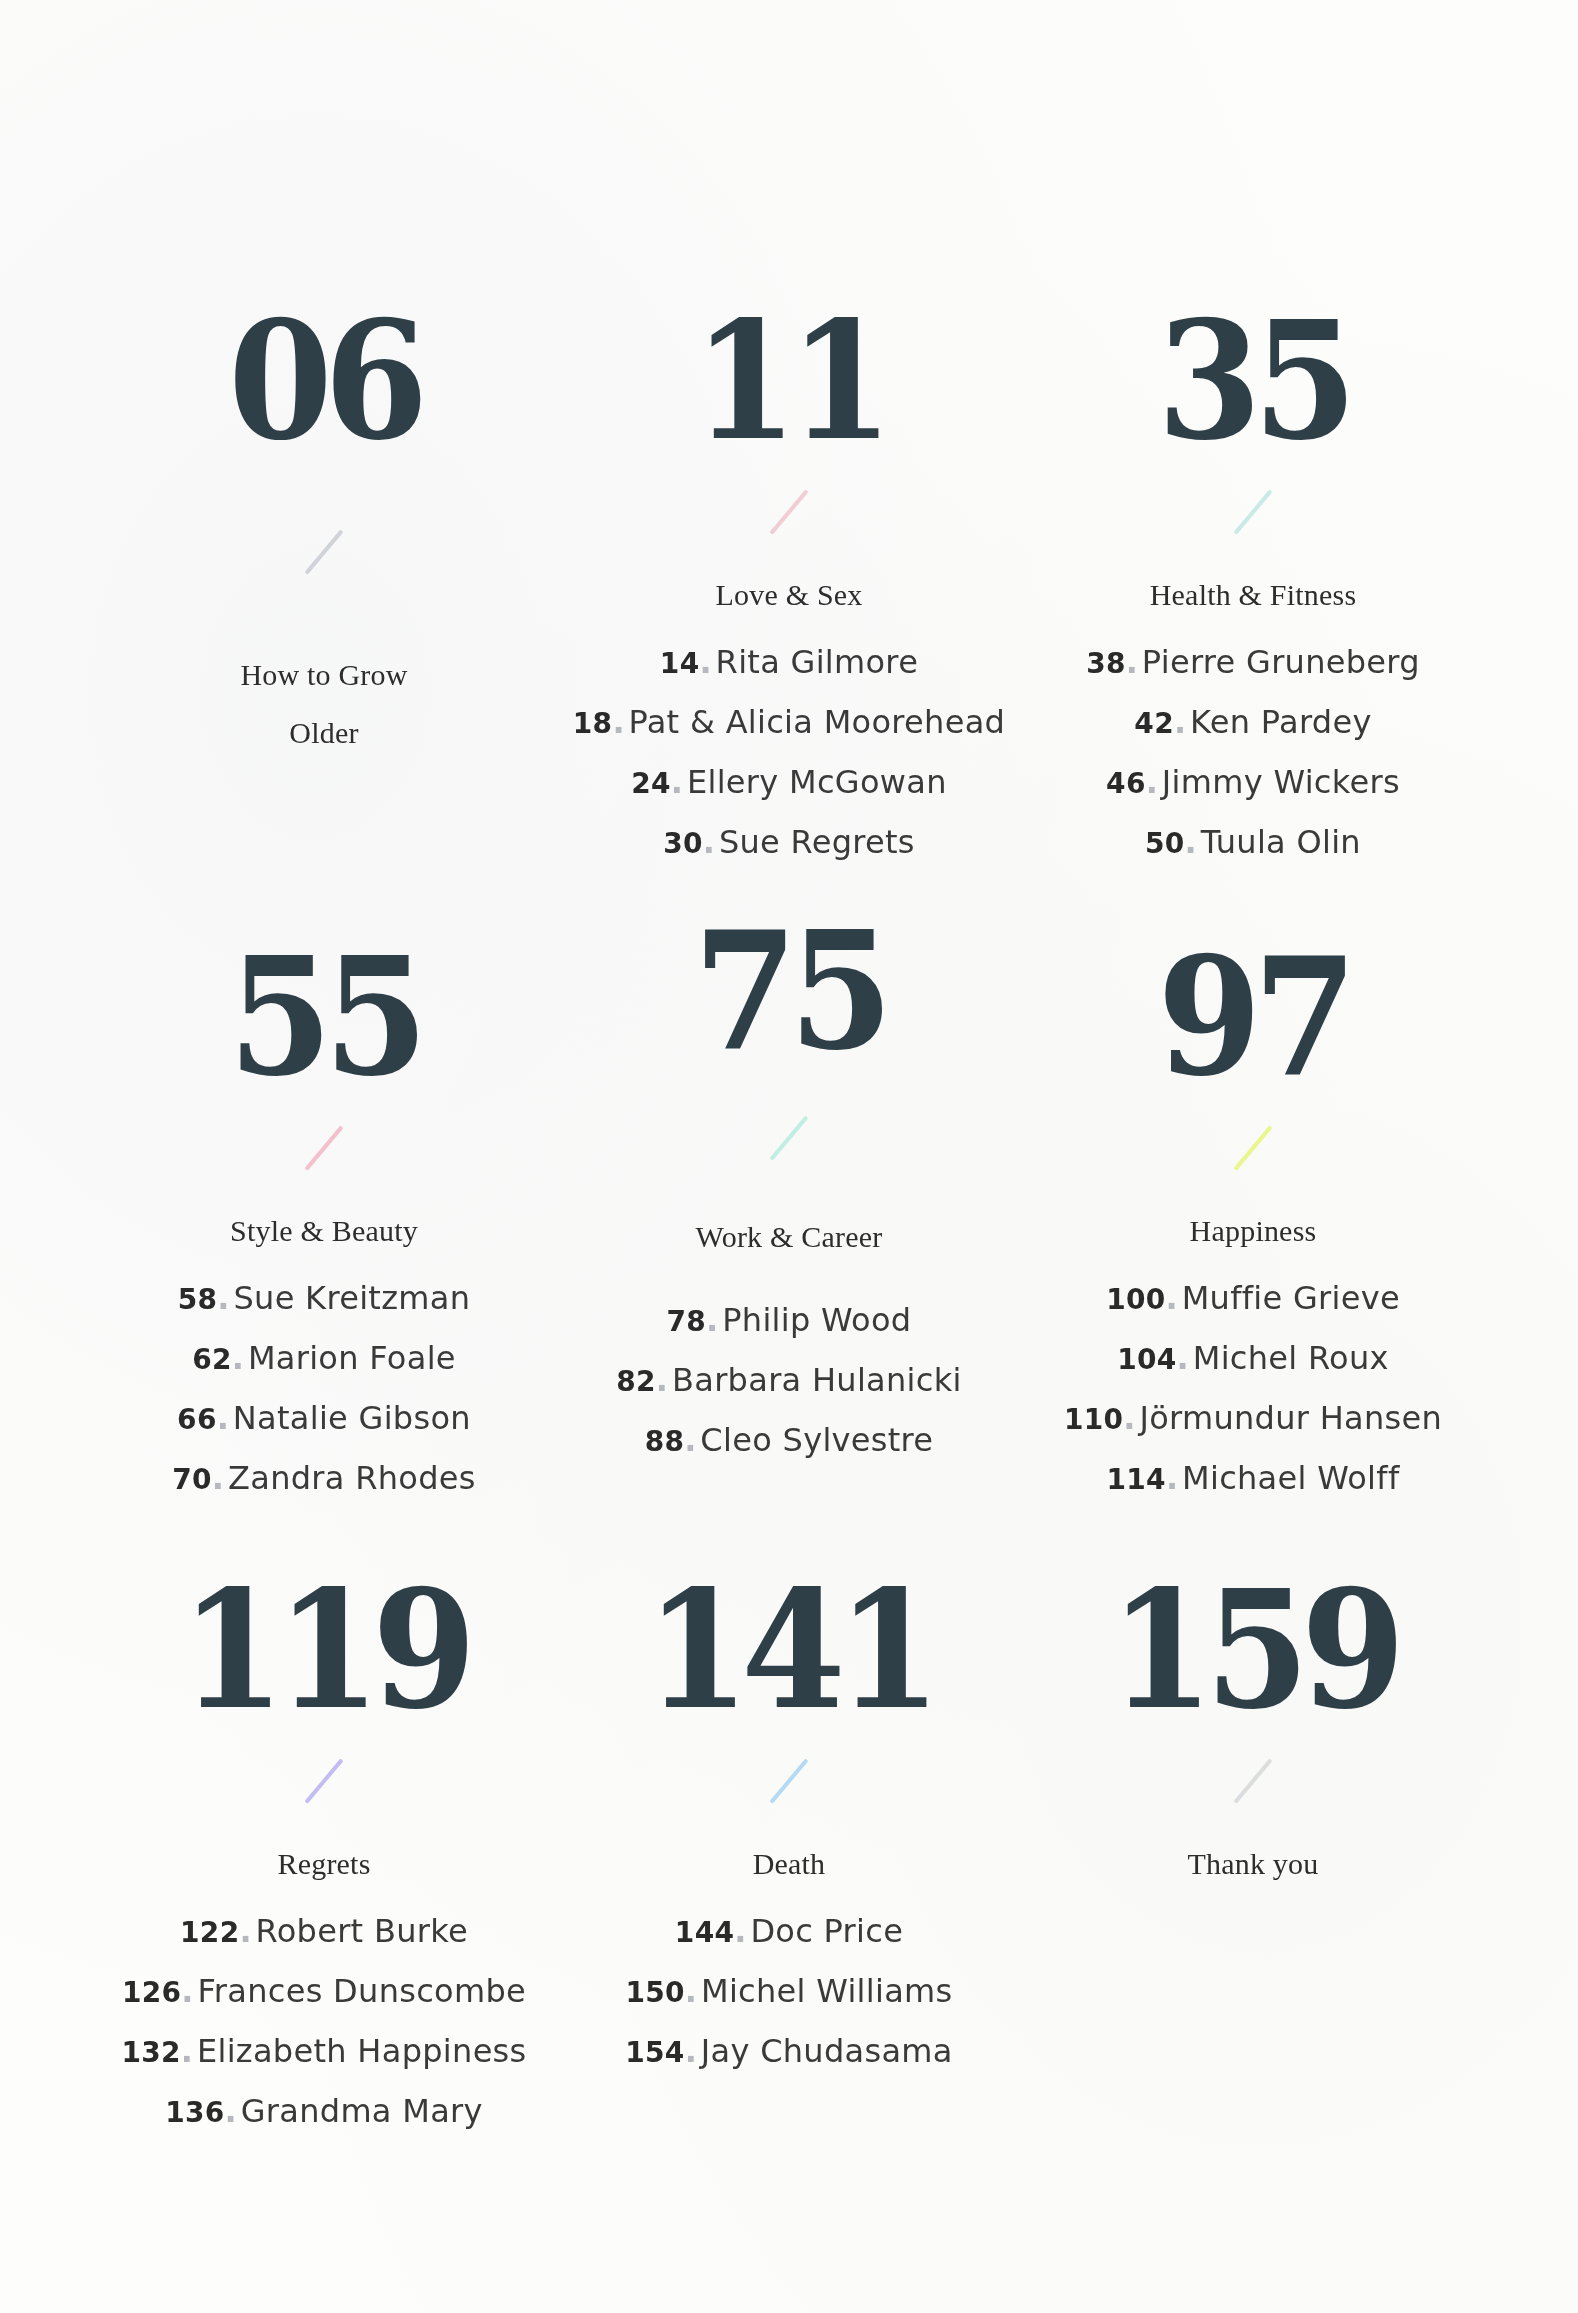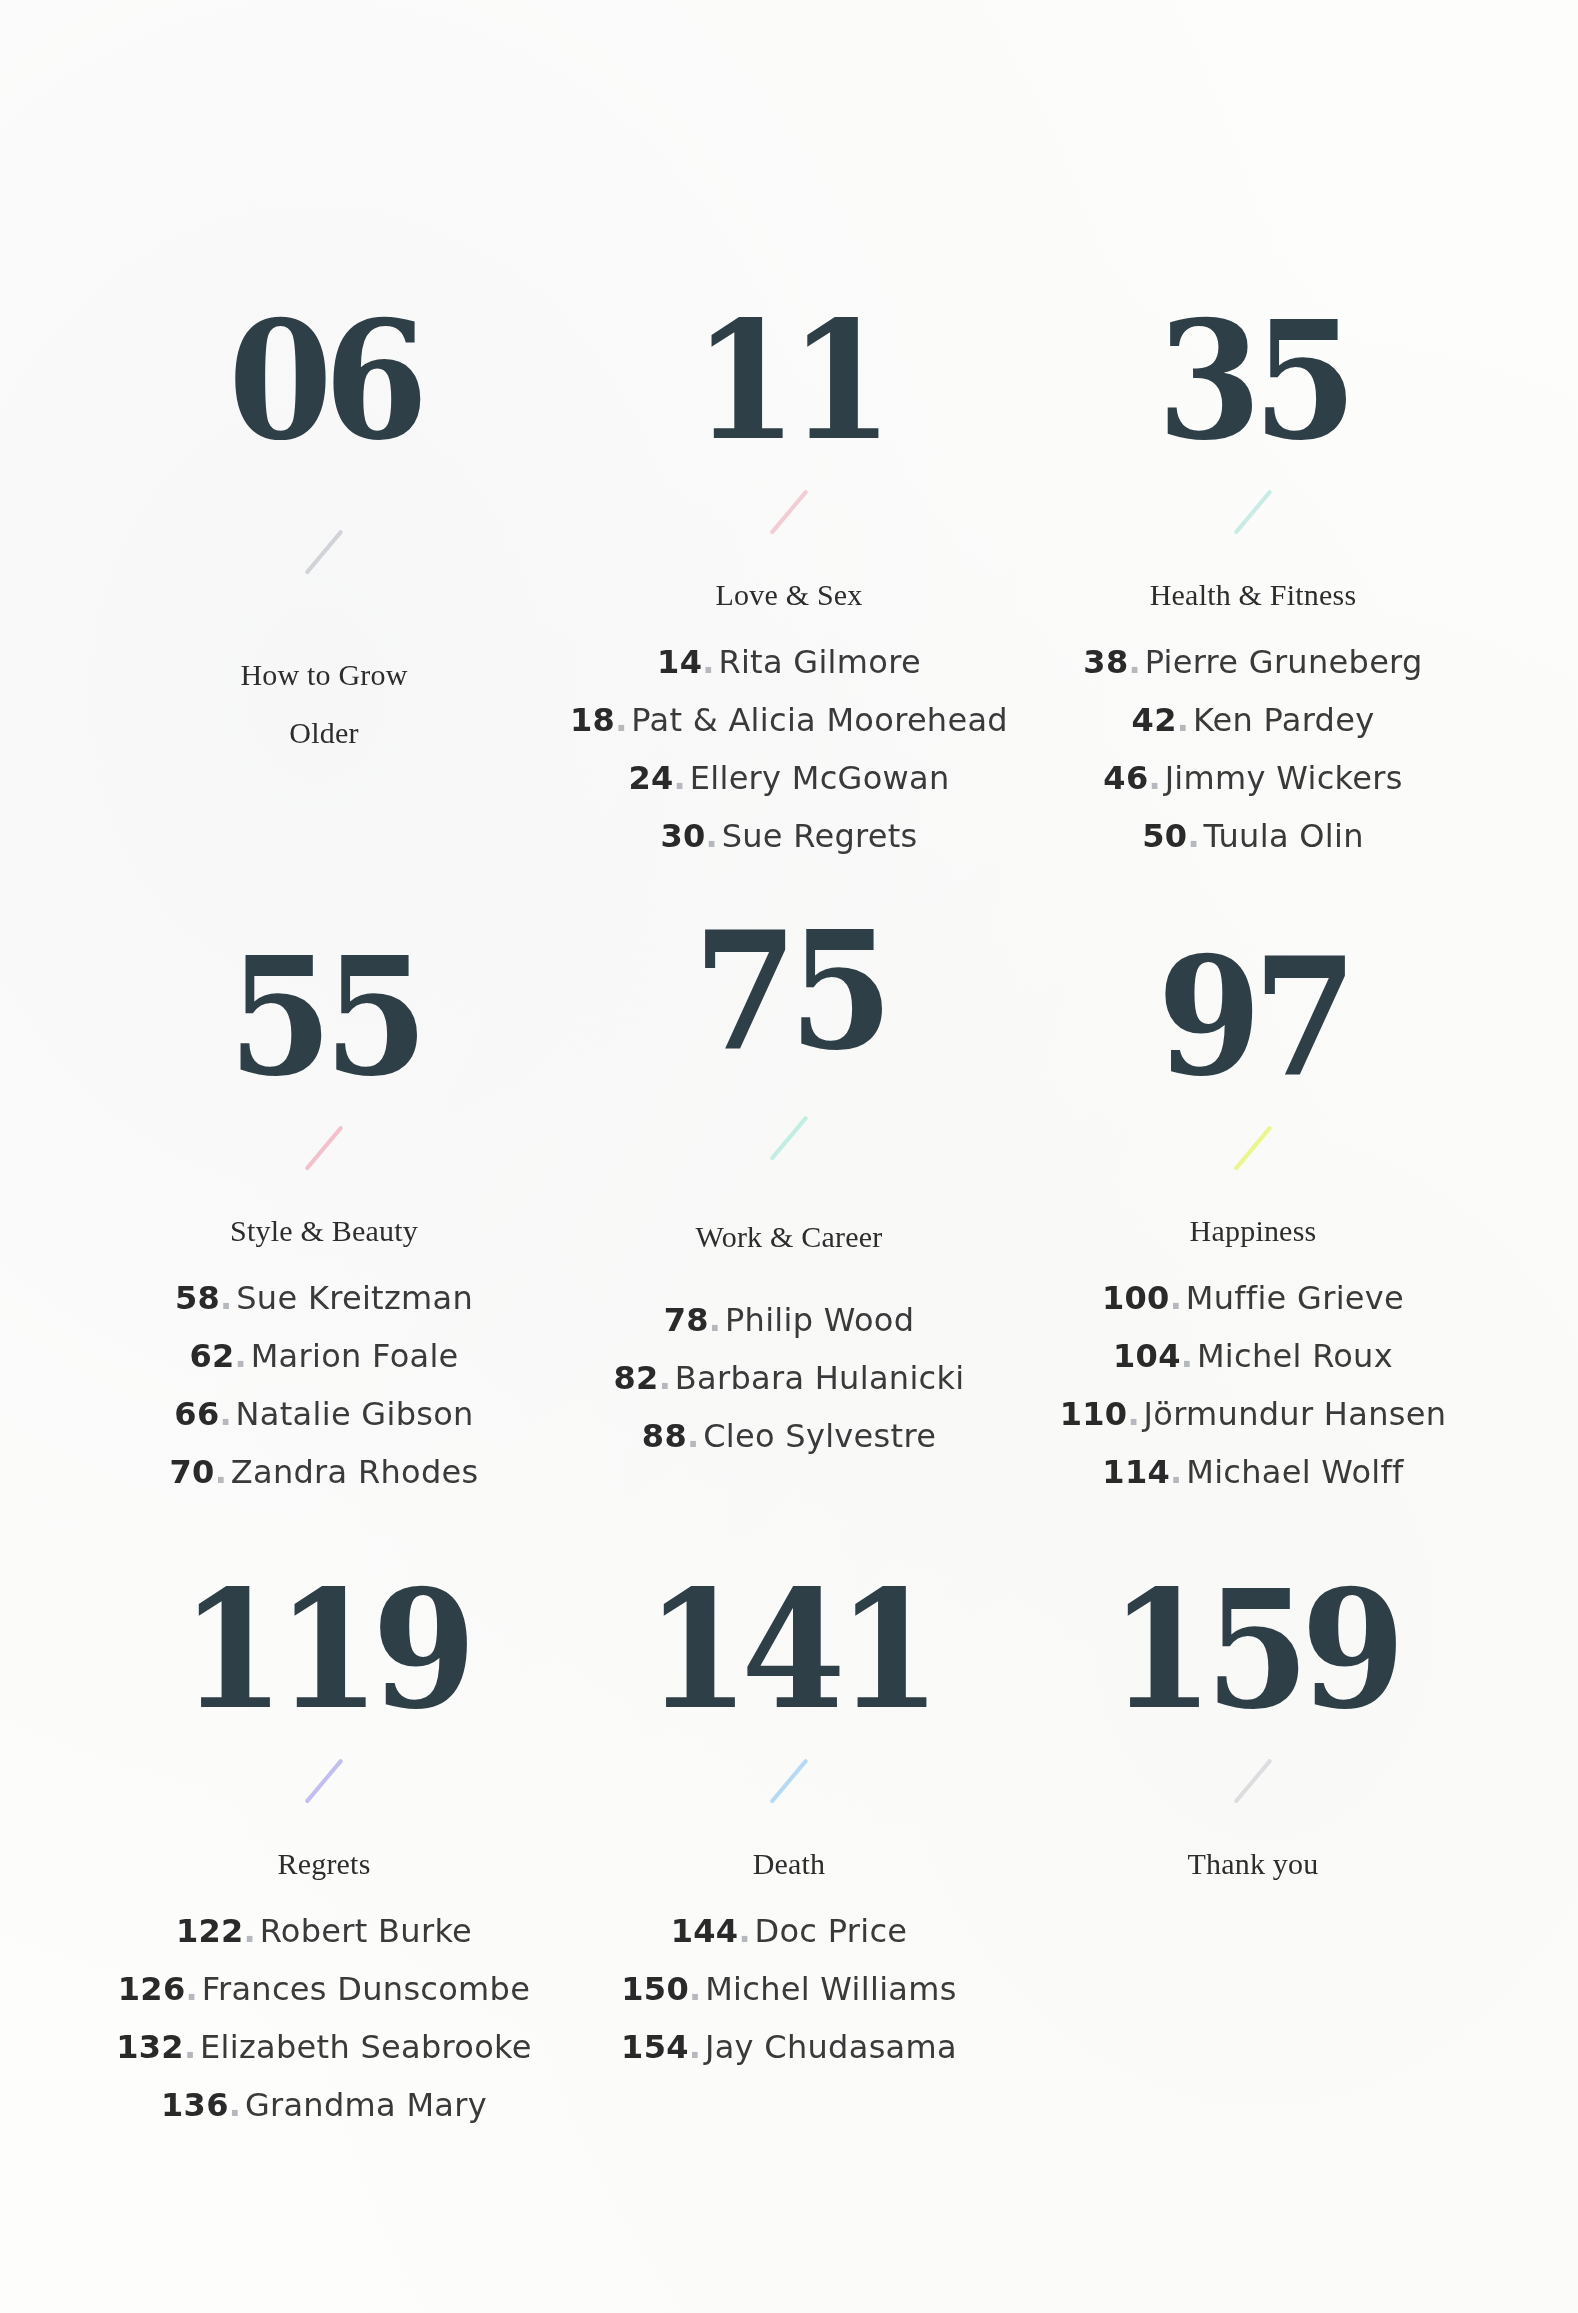--- a/index.html
+++ b/index.html
@@ -57,21 +57,21 @@
     font-family: "DejaVu Sans", "Liberation Sans", sans-serif;
     font-size: 32px;
     line-height: 58px;
     font-weight: 300;
     color: #333;
     white-space: nowrap;
     letter-spacing: 0.3px;
   }
   .name-item .pg {
     font-weight: 700;
-    font-size: 32px;
+    font-size: 28px;
     color: #2a2a2a;
   }
   .name-item .dot { color: #b5b8bc; font-weight: 700; margin-right: 3.7px; }
   .name-item .nm { font-weight: 400; color: #3a3a3a; }
 </style>
 </head>
 <body>
 
 <div class="page-texture"></div>
 
@@ -137,21 +137,21 @@
         <div class="name-item"><span class="pg">114</span><span class="dot">.</span><span class="nm">Michael Wolff</span></div>
       </div>
   </div>
     <div class="section" style="left: 83px; top: 1568px;">
     <div class="section-number">119</div>
     <div class="slash" style="background: rgb(183, 179, 238);"></div>
     <div class="section-title">Regrets</div>
     <div class="names">
         <div class="name-item"><span class="pg">122</span><span class="dot">.</span><span class="nm">Robert Burke</span></div>
         <div class="name-item"><span class="pg">126</span><span class="dot">.</span><span class="nm">Frances Dunscombe</span></div>
-        <div class="name-item"><span class="pg">132</span><span class="dot">.</span><span class="nm">Elizabeth Seabrooke</span></div>
+        <div class="name-item"><span class="pg">132</span><span class="dot">.</span><span class="nm">Elizabeth Happiness</span></div>
         <div class="name-item"><span class="pg">136</span><span class="dot">.</span><span class="nm">Grandma Mary</span></div>
       </div>
   </div>
     <div class="section" style="left: 548px; top: 1568px;">
     <div class="section-number">141</div>
     <div class="slash" style="background: rgb(169, 212, 242);"></div>
     <div class="section-title">Death</div>
     <div class="names">
         <div class="name-item"><span class="pg">144</span><span class="dot">.</span><span class="nm">Doc Price</span></div>
         <div class="name-item"><span class="pg">150</span><span class="dot">.</span><span class="nm">Michel Williams</span></div>

